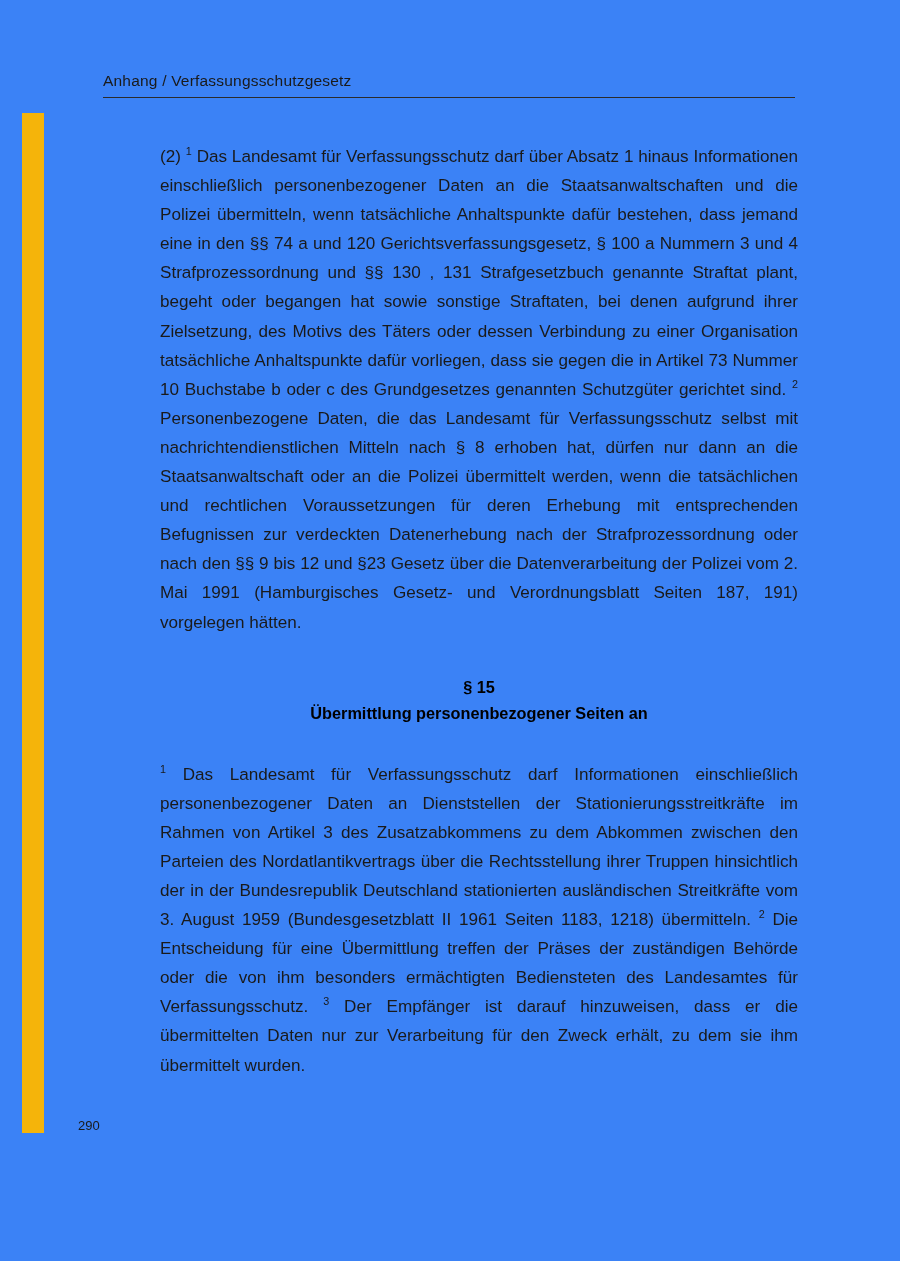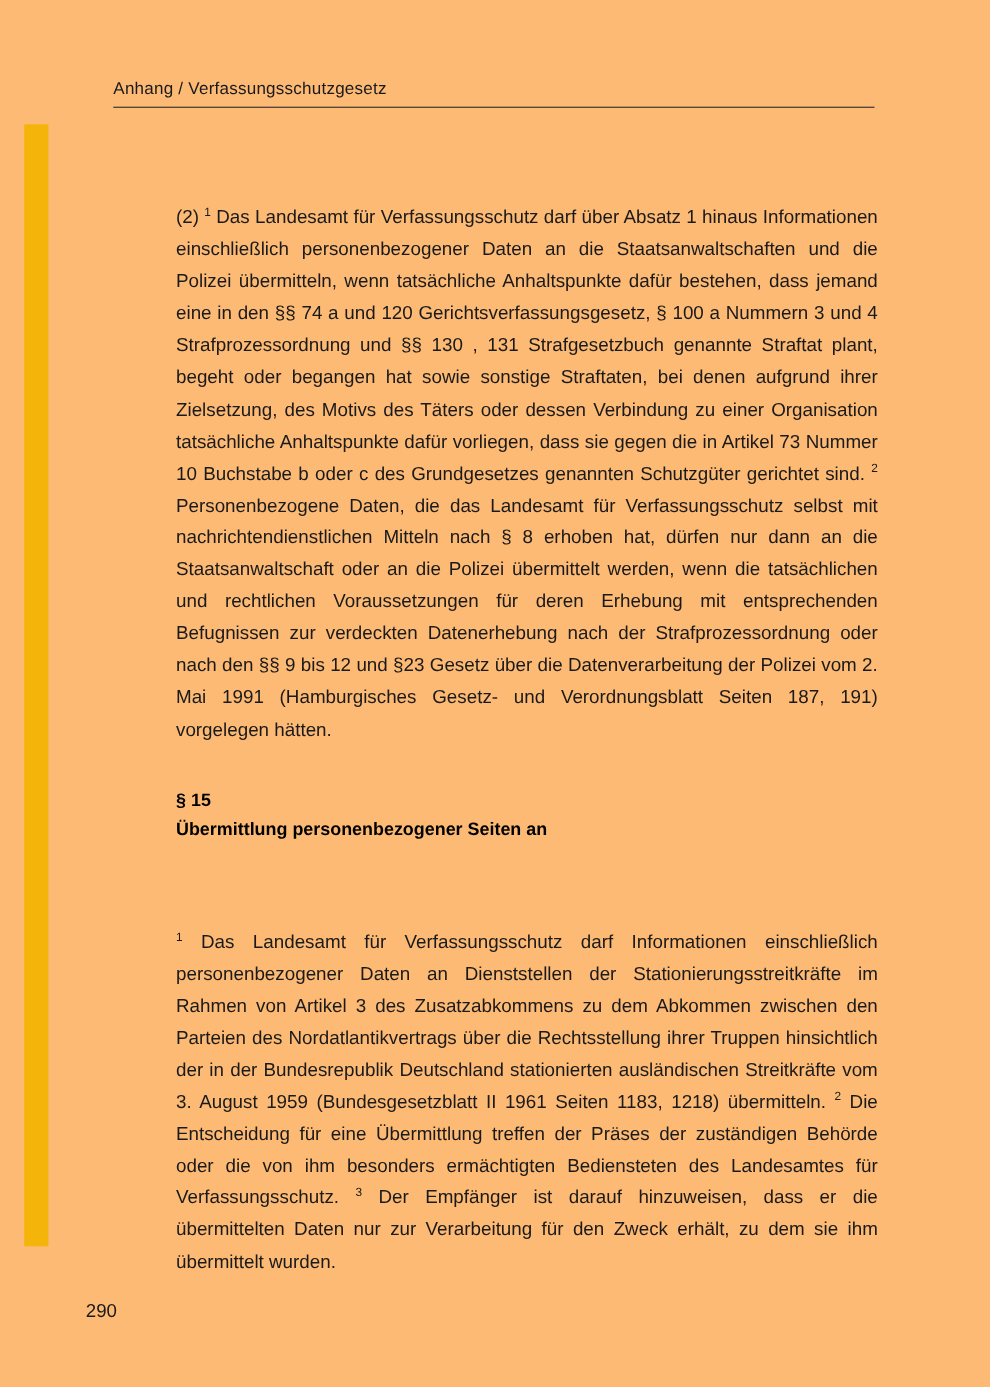--- a/index.html
+++ b/index.html
@@ -8,21 +8,21 @@
     background: #ffffff;
   }
   body {
     font-family: "Liberation Sans", sans-serif;
     color: #1a1a1a;
   }
   .page {
     position: relative;
     width: 900px;
     height: 1261px;
-    background: #fdba74;
+    background: #3b82f6;
     overflow: hidden;
   }
   .side-marker {
     position: absolute;
     left: 22px;
     top: 113px;
     width: 22px;
     height: 1020px;
     background: #f5b40a;
   }
@@ -52,41 +52,41 @@
     font-size: 17.1px;
     line-height: 29.1px;
     text-align: justify;
     text-justify: inter-word;
     color: #1a1a1a;
     margin: 0;
     hyphens: none;
   }
   .body-para.last-free {
     text-align-last: left;
-    margin-top: 41px;
   }
   sup {
     font-size: 0.63em;
     vertical-align: super;
     line-height: 0;
   }
   .section-heading {
     margin: 0;
+    text-align: center;
     font-weight: bold;
     font-size: 16.3px;
     line-height: 26.5px;
     color: #000000;
   }
   .heading-gap-top { height: 37px; }
   .heading-gap-bottom { height: 33px; }
   .page-number {
     position: absolute;
     left: 78px;
-    top: 1182px;
-    font-size: 17px;
+    top: 1118px;
+    font-size: 13px;
     color: #1a1a1a;
   }
 </style>
 </head>
 <body>
 
 <div class="page">
 
   <div class="side-marker"></div>
 

